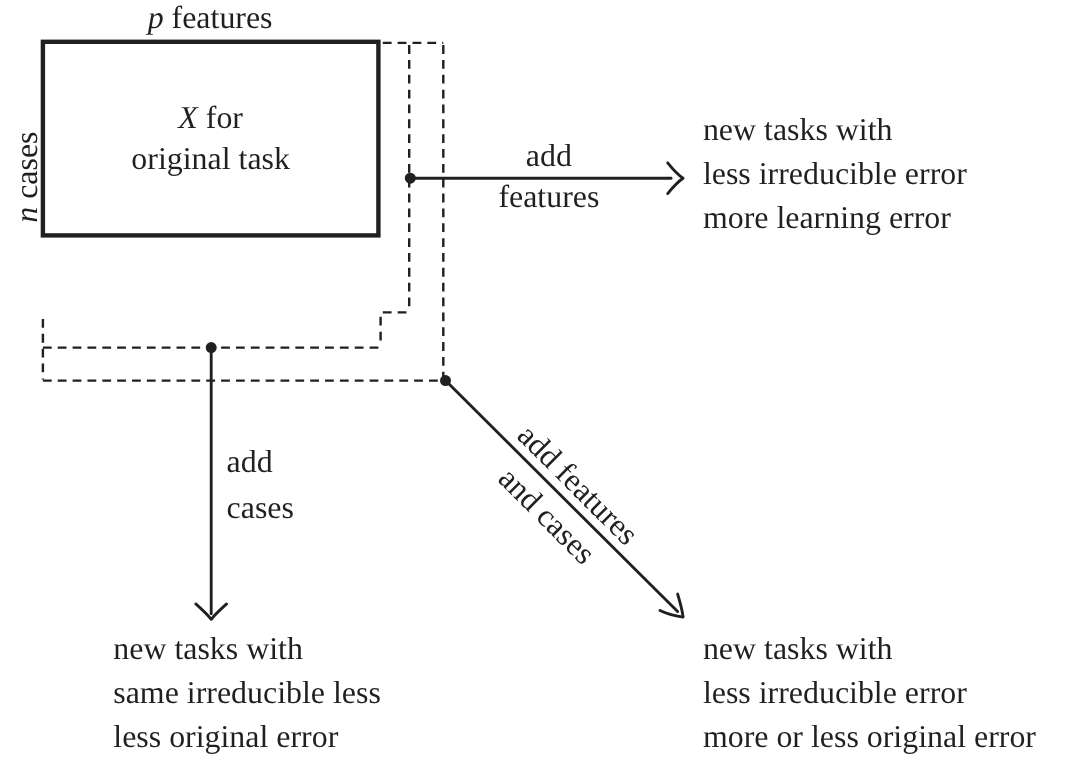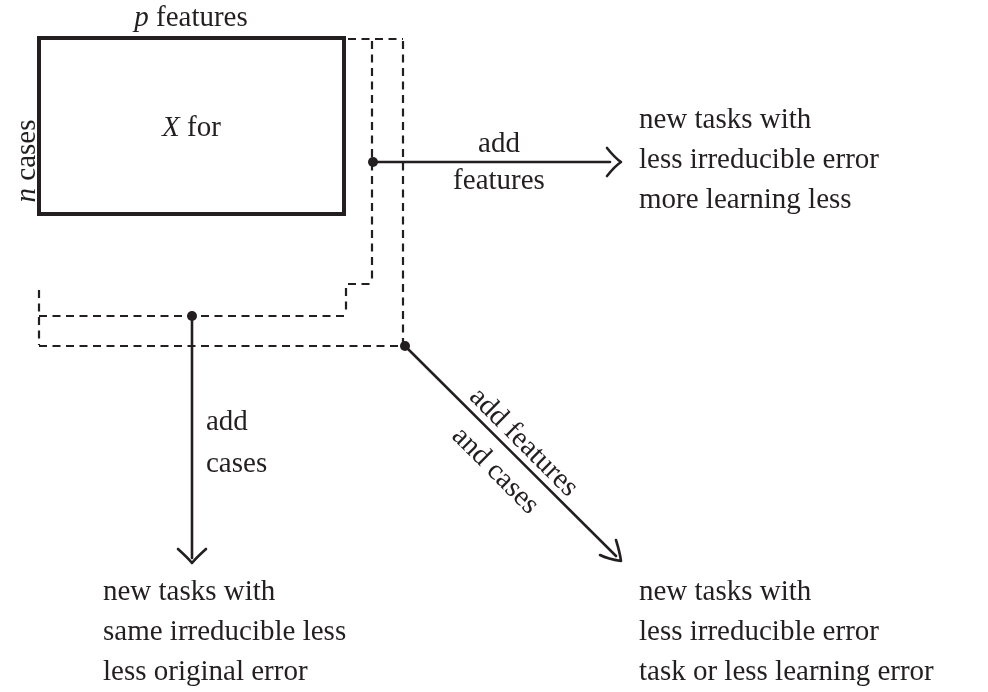--- a/index.html
+++ b/index.html
@@ -75,20 +75,21 @@
     <span class="var">p</span><span> features</span>
   </div>
 
   <div class="txt n-label">
     <span class="var">n</span><span> cases</span>
   </div>
 
   <div class="matrix-box">
     <div class="inner">
       <div><span class="var">X</span><span> for</span></div>
+      <div>original task</div>
     </div>
   </div>
 
   <div class="txt arrow-label-right">
     <div>add</div>
     <div>features</div>
   </div>
 
   <div class="txt arrow-label-down">
     <div>add</div>
@@ -96,28 +97,28 @@
   </div>
 
   <div class="txt arrow-label-diag">
     <div>add features</div>
     <div>and cases</div>
   </div>
 
   <div class="txt outcome outcome-right">
     <div>new tasks with</div>
     <div>less irreducible error</div>
-    <div>more learning less</div>
+    <div>more learning error</div>
   </div>
 
   <div class="txt outcome outcome-down">
     <div>new tasks with</div>
     <div>same irreducible less</div>
     <div>less original error</div>
   </div>
 
   <div class="txt outcome outcome-diag">
     <div>new tasks with</div>
     <div>less irreducible error</div>
-    <div>task or less learning error</div>
+    <div>more or less original error</div>
   </div>
 
 </div>
 
 </body></html>

